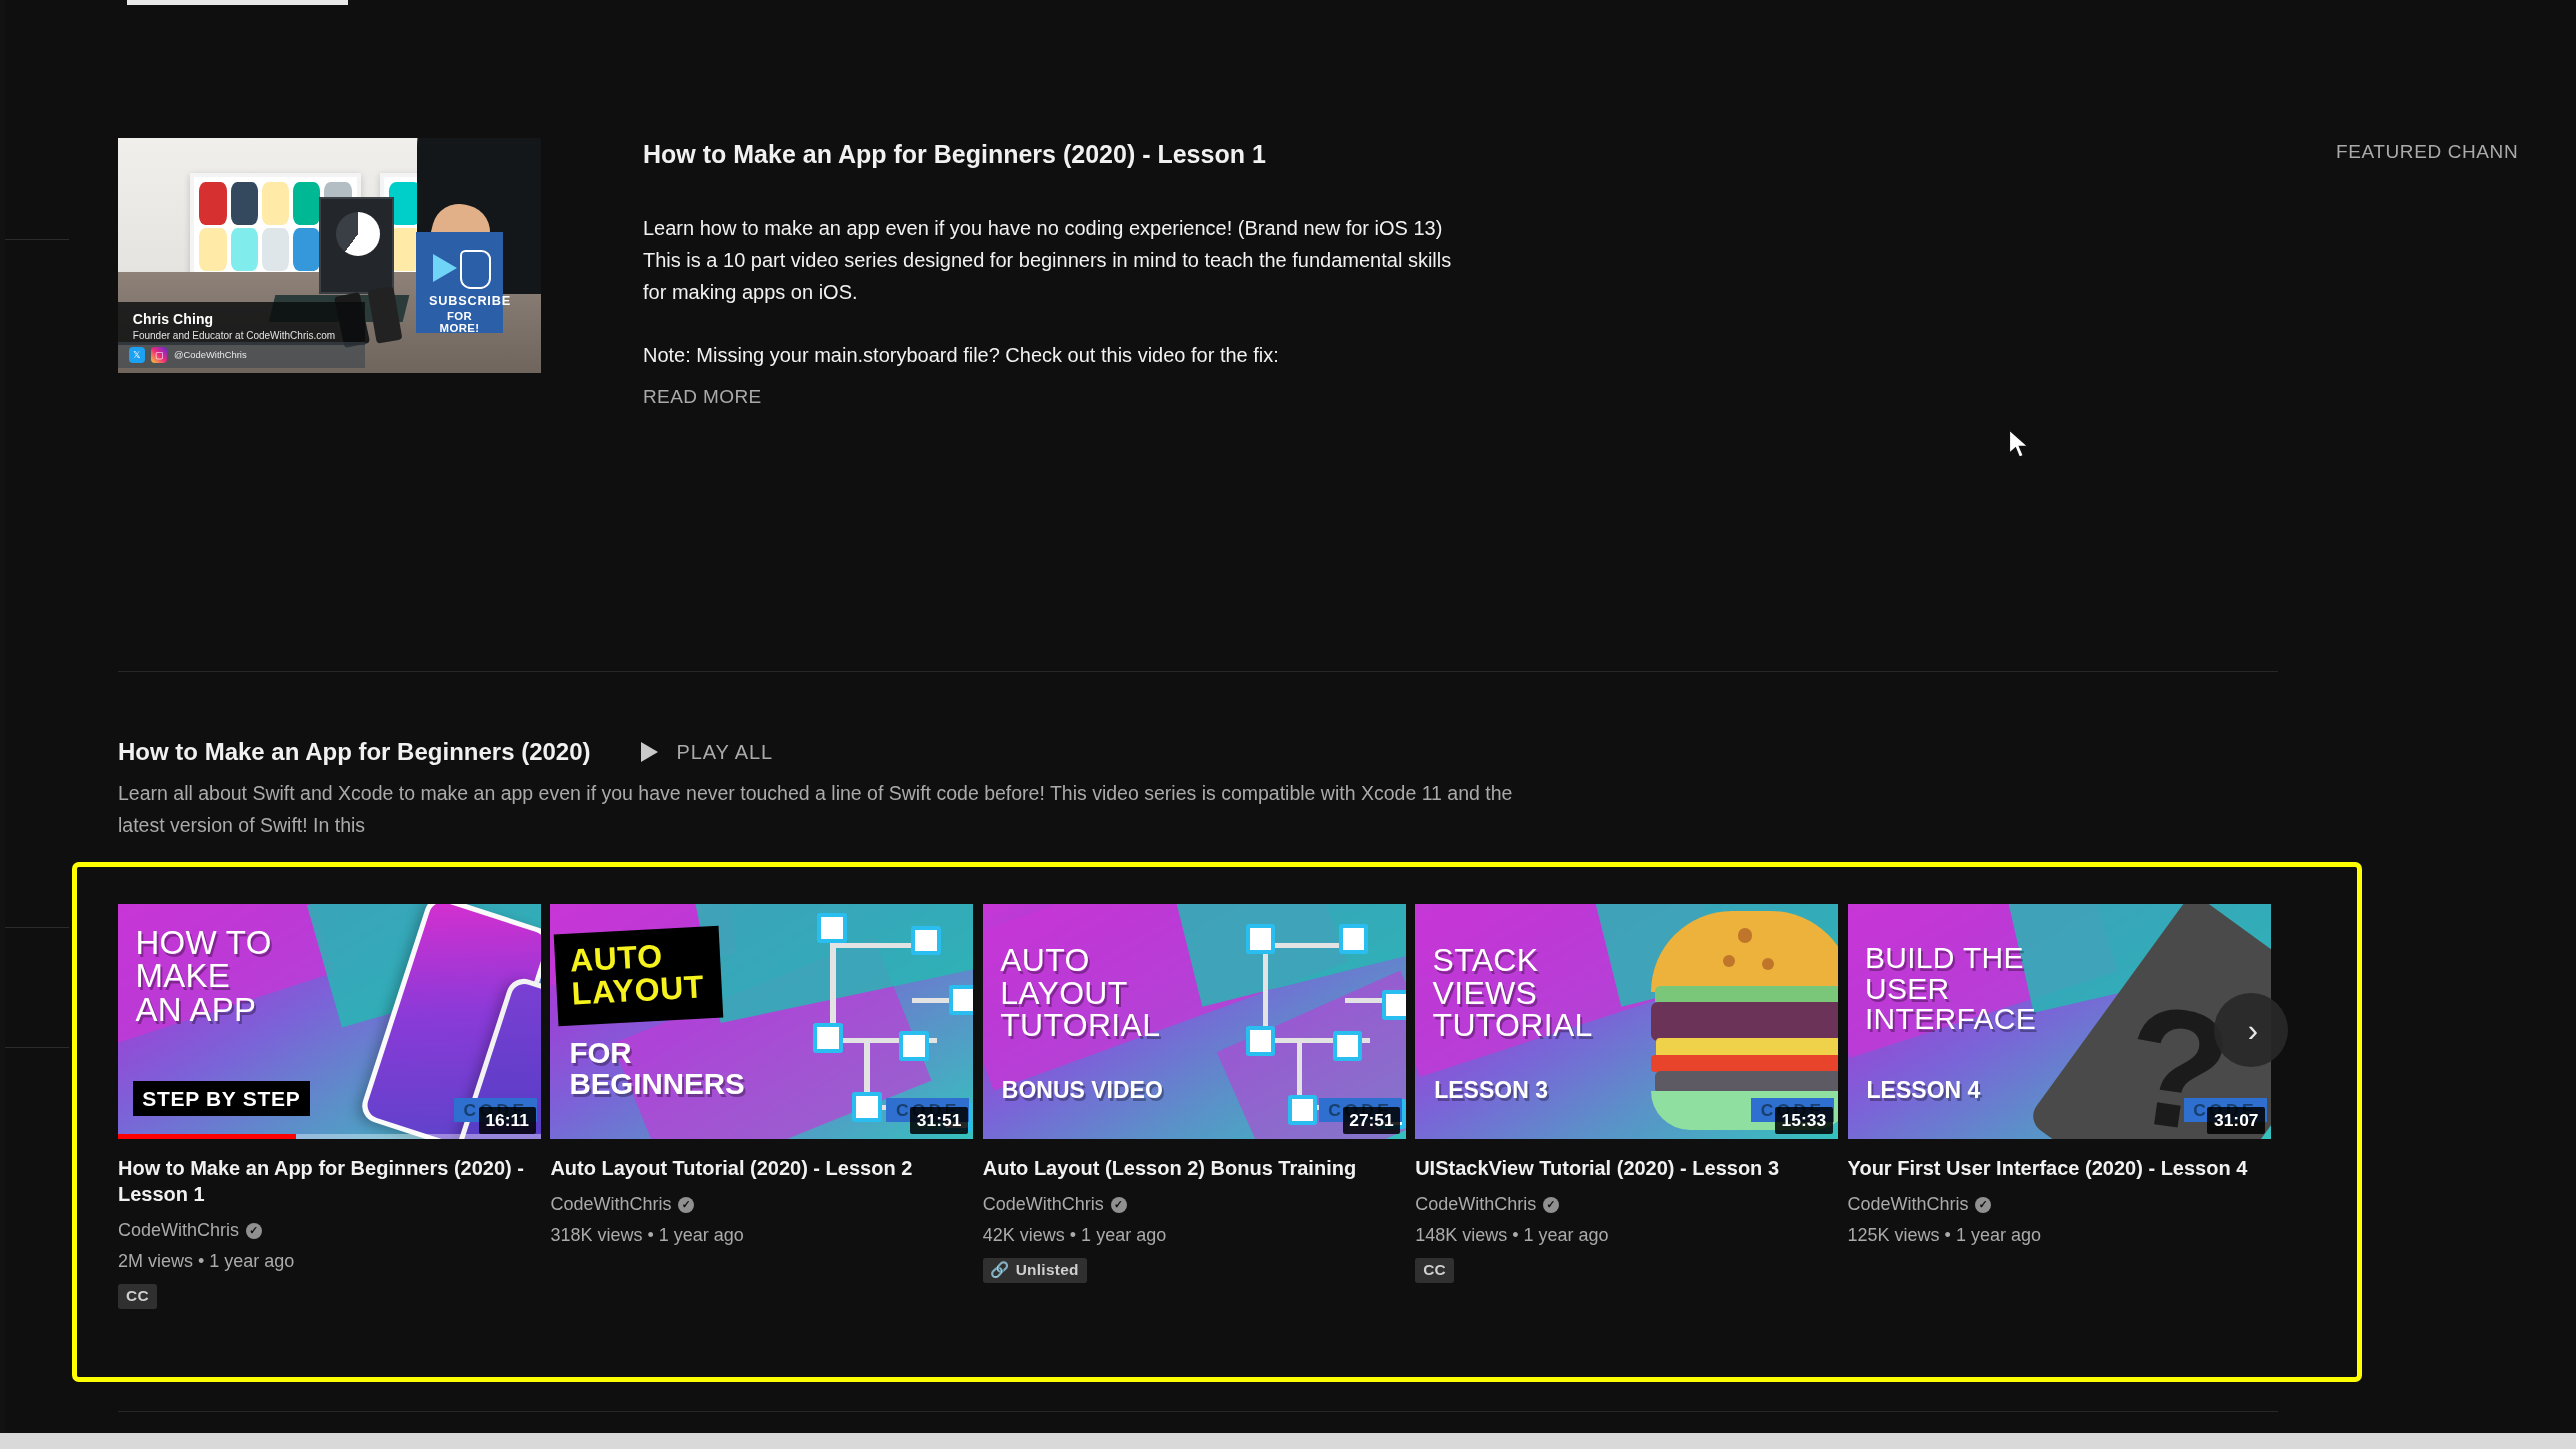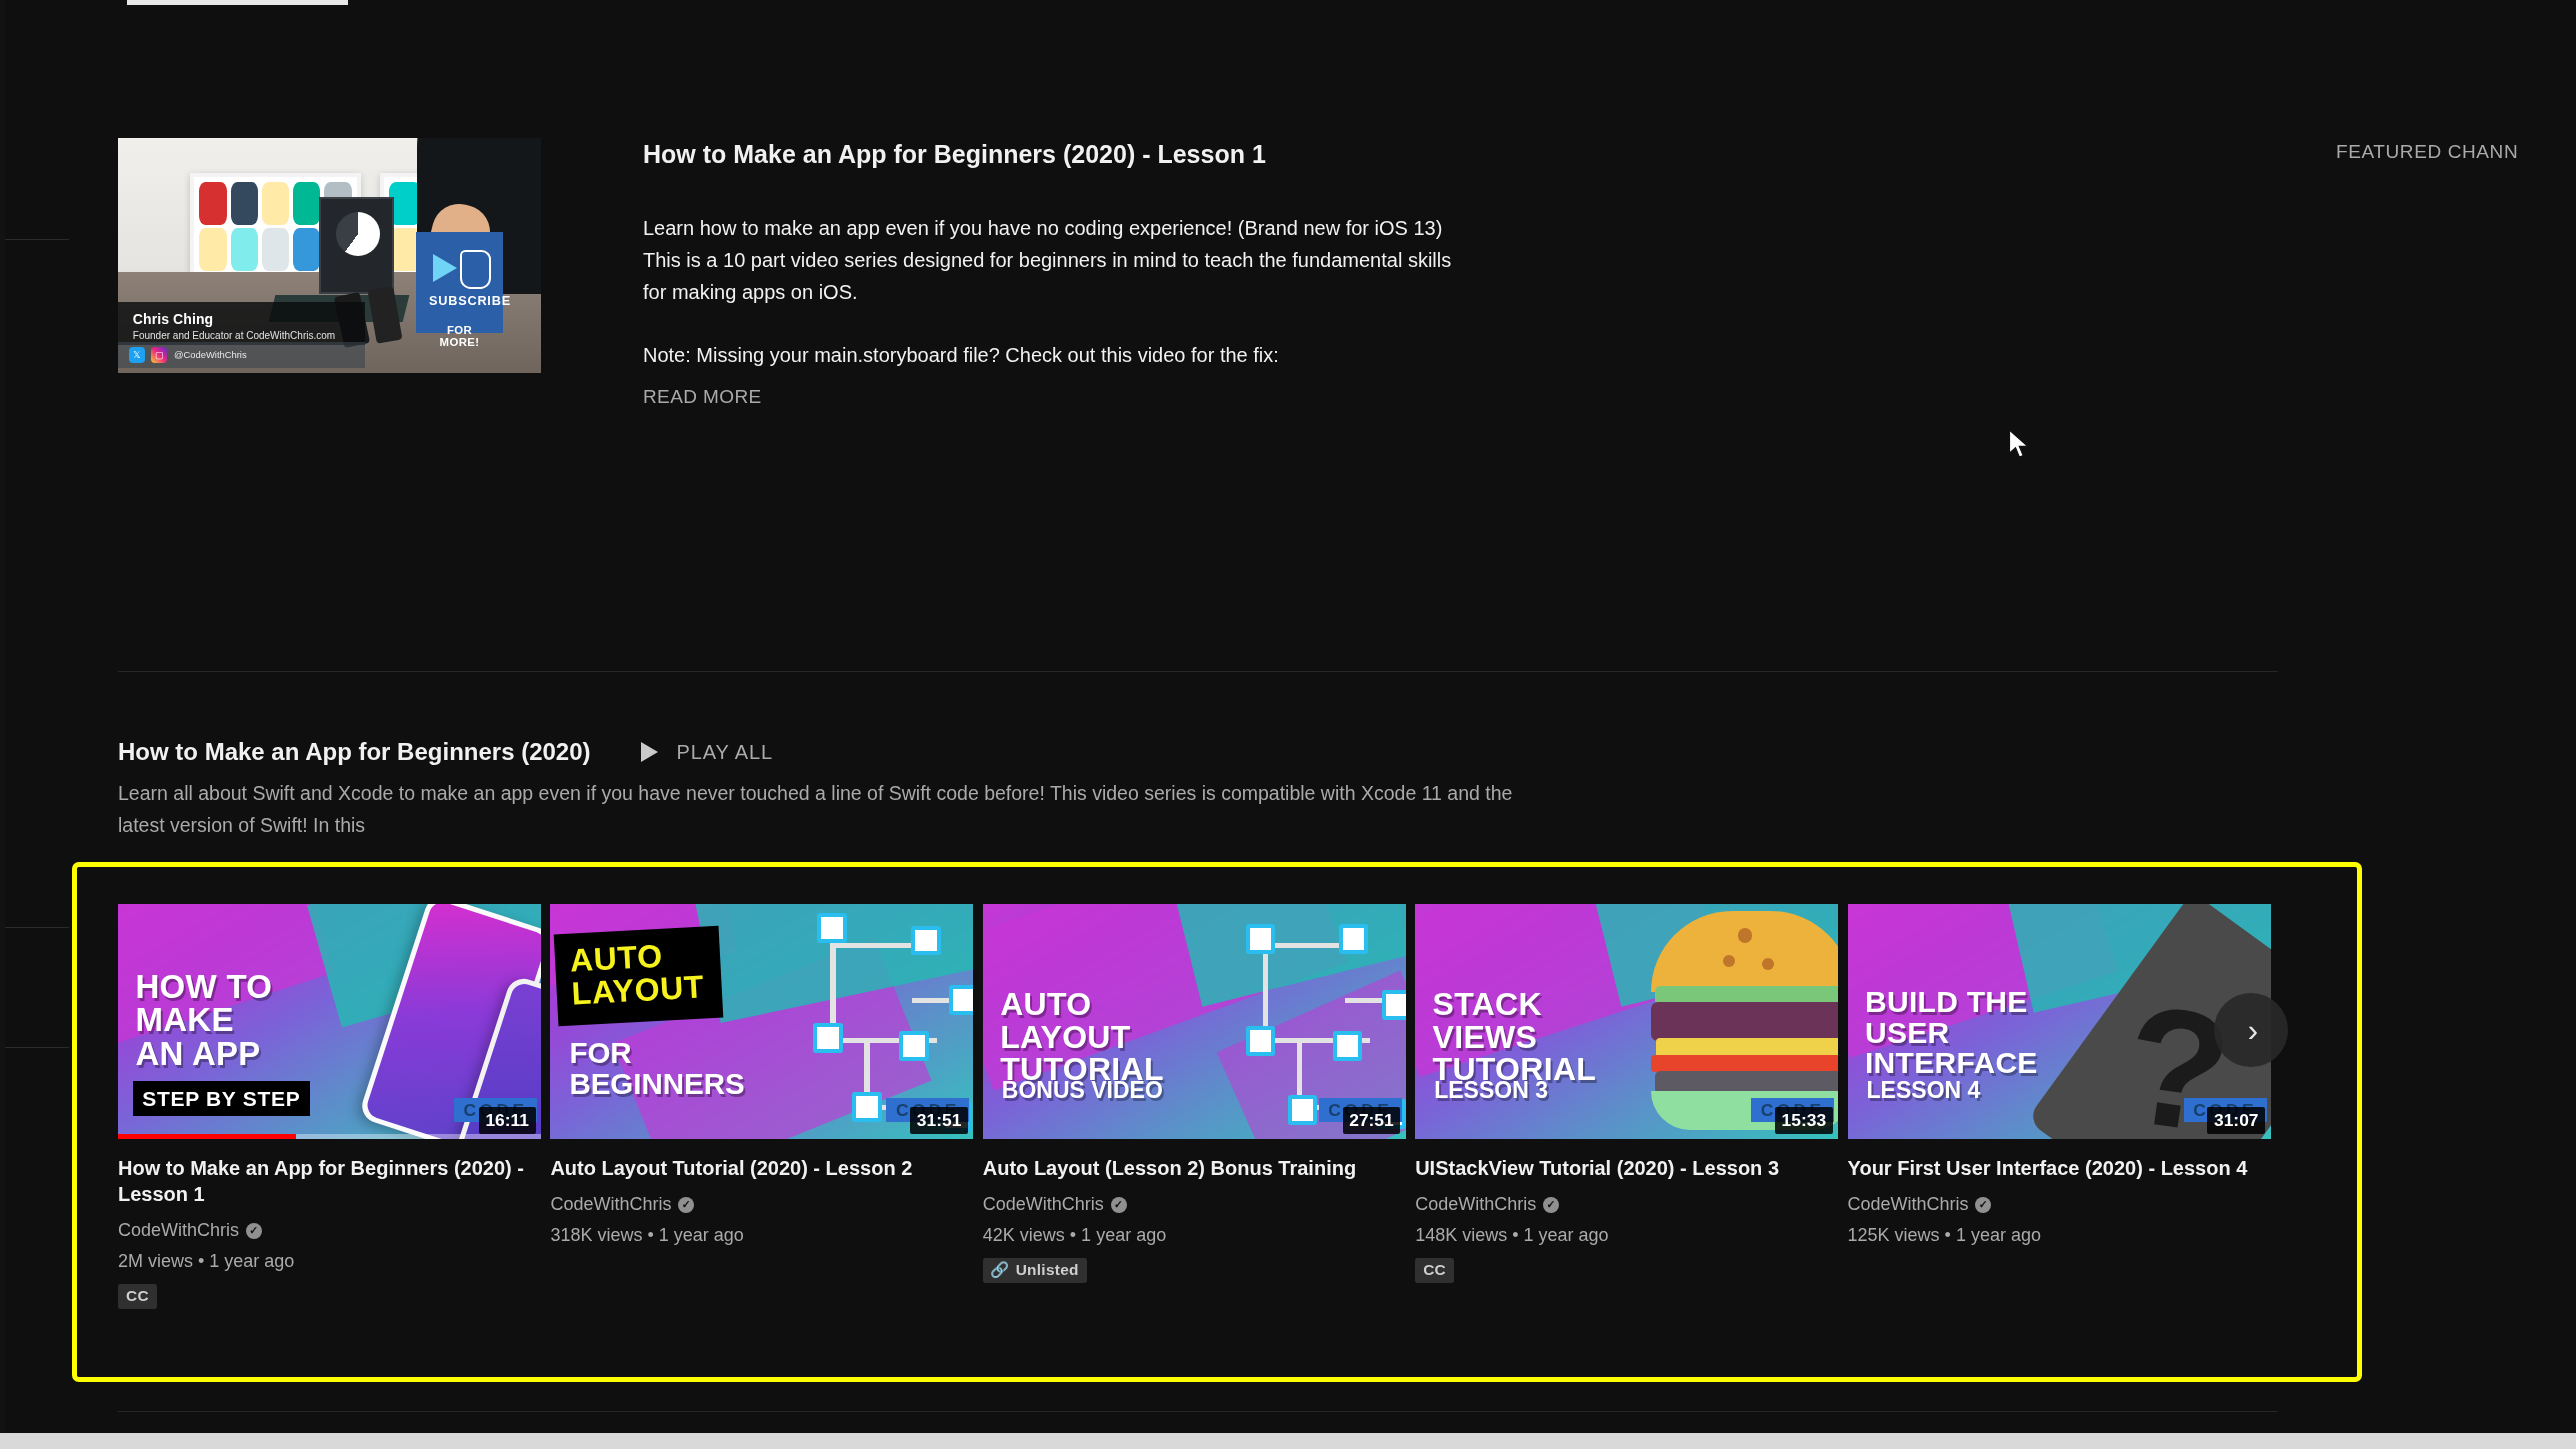--- a/index.html
+++ b/index.html
@@ -56,21 +56,21 @@
   .sico { width:16px; height:16px; border-radius:4px; display:flex; align-items:center; justify-content:center; font-size:9.4px; color:#fff; }
   .sico.tw { background:#1da1f2; }
   .sico.ig { background:linear-gradient(45deg,#f9ce34,#ee2a7b,#6228d7); }
   .shandle { color:#e9e9e9; font-size:9.4px; }
 
   .subscribe-card { position:absolute; right:38px; bottom:40px; width:87px; height:101px; background:#2b5fa8; padding:13px; }
   .sc-icons { position:relative; height:48px; }
   .sc-play { position:absolute; left:4px; top:9.4px; width:0; height:0; border-left:24px solid #6fd4f5; border-top:14.8px solid transparent; border-bottom:14.8px solid transparent; }
   .sc-hand { position:absolute; left:31px; top:5.4px; width:31px; height:39px; border:2.7px solid #fff; border-radius:5.4px 9.4px 10.7px 10.7px; }
   .sc-t1 { color:#fff; font-size:12.7px; font-weight:bold; text-align:center; letter-spacing:0.8px; margin-top:1.3px; }
-  .sc-t2 { color:#fff; font-size:11.4px; font-weight:bold; text-align:center; letter-spacing:0.4px; margin-top:16px; }
+  .sc-t2 { color:#fff; font-size:11.4px; font-weight:bold; text-align:center; letter-spacing:0.4px; margin-top:2px; }
 
   
   .fv-meta { margin-left: 102px; width: 832px; padding-top: 1.3px; }
   .fv-title { color:#f1f1f1; font-size:25px; font-weight:bold; line-height:1.24; }
   .fv-stats { color:#aaa; font-size:19px; margin-top:24px; }
   .fv-desc { color:#f1f1f1; font-size:20px; line-height:1.60; margin-top:42px; white-space:pre-wrap; }
   .fv-note { color:#f1f1f1; font-size:20px; line-height:1.60; margin-top:31px; white-space:pre-wrap; }
   .fv-more { color:#aaa; font-size:19px; letter-spacing:0.4px; margin-top:14.8px; cursor:pointer; }
 
   .featured-channels { position:absolute; left:2336px; top:141px; color:#aaa; font-size:19px; letter-spacing:0.6px; white-space:nowrap; }
@@ -97,22 +97,22 @@
   .shelf { position:absolute; left:118px; top:904px; display:flex; gap:9.4px; }
   .vcard { width:423px; flex:none; cursor:pointer; }
   .vthumb { position:relative; width:423px; height:235px; overflow:hidden; background:#000; }
   .thumb-art { position:absolute; inset:0; }
   .tband {
     position:absolute; inset:0;
     background:linear-gradient(150deg,#c836d6 0%,#9a44d6 24%,#7b63d8 45%,#5c8fc9 68%,#35c2bd 100%);
   }
   .tslash { position:absolute; background:rgba(200,54,214,.75); }
   .tteal { position:absolute; background:rgba(36,186,178,.82); }
-  .ttext { position:absolute; left:17.4px; top:17.4px; color:#fff; font-weight:bold; line-height:1.02;
-           text-shadow: 2px 2.7px 0 rgba(0,0,0,.32); letter-spacing:0.3px;margin-top:44px; }
+  .ttext { position:absolute; left:17.4px; top:17.4px; color:#fff; font-weight:normal; line-height:1.02;
+           text-shadow: 2px 2.7px 0 rgba(0,0,0,.32); letter-spacing:0.3px; }
   .ttext .ln { display:block; }
   .tboxlabel { position:absolute; background:#000; color:#fff; font-weight:bold; letter-spacing:0.7px; padding:5.4px 9.4px; }
   .tyellow { color:#f6f21e; }
   .tsub { position:absolute; left:19px; color:#fff; font-weight:bold; text-shadow:2px 2.7px 0 rgba(0,0,0,.32); }
   .node { position:absolute; width:29.5px; height:29.5px; background:#fff; border:4.7px solid #29bdf0; border-radius:2.7px; }
   .wire { position:absolute; background:#e3e3e3; }
   .codebadge { position:absolute; right:4px; bottom:17.4px; width:83px; height:24px; background:#2f6fd0;
                color:#17406f; font-weight:bold; font-size:17.4px; letter-spacing:3.4px; text-align:center; line-height:24px; }
   .duration { position:absolute; right:5.4px; bottom:5.4px; background:rgba(0,0,0,.85); color:#fff;
               font-size:17.4px; font-weight:bold; padding:2.7px 6.7px; border-radius:2px;margin-top:8px; }

